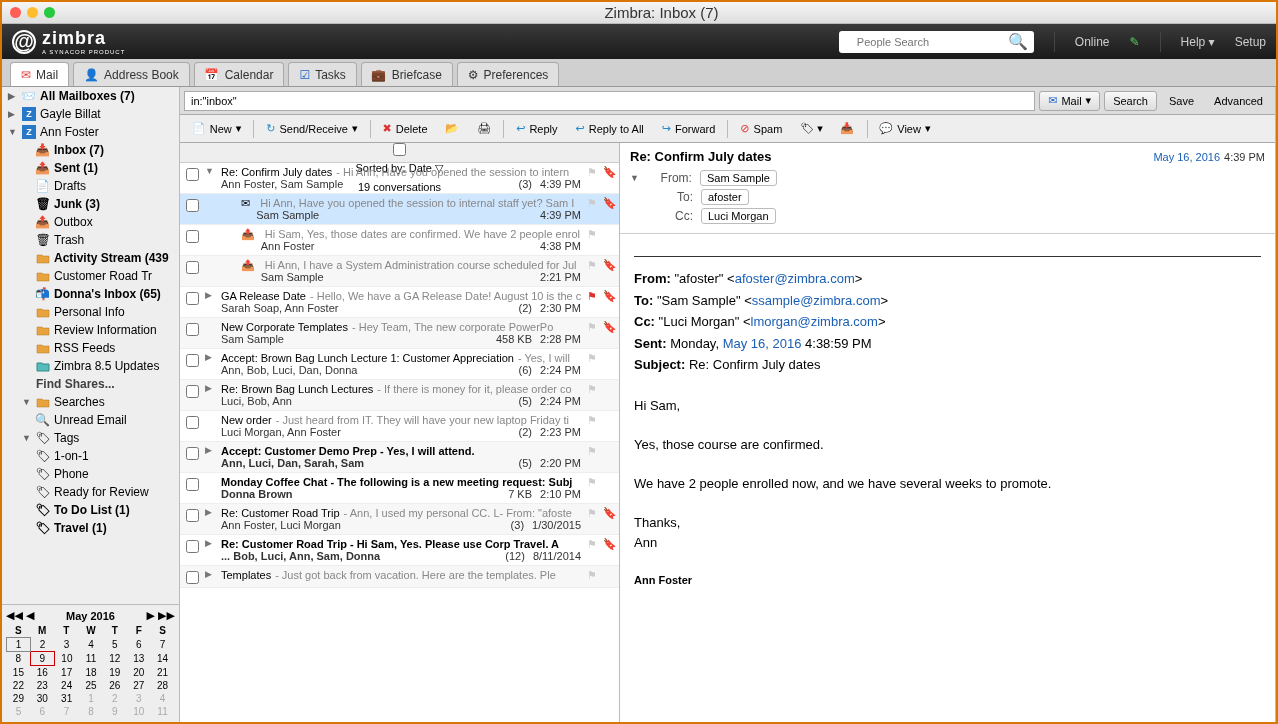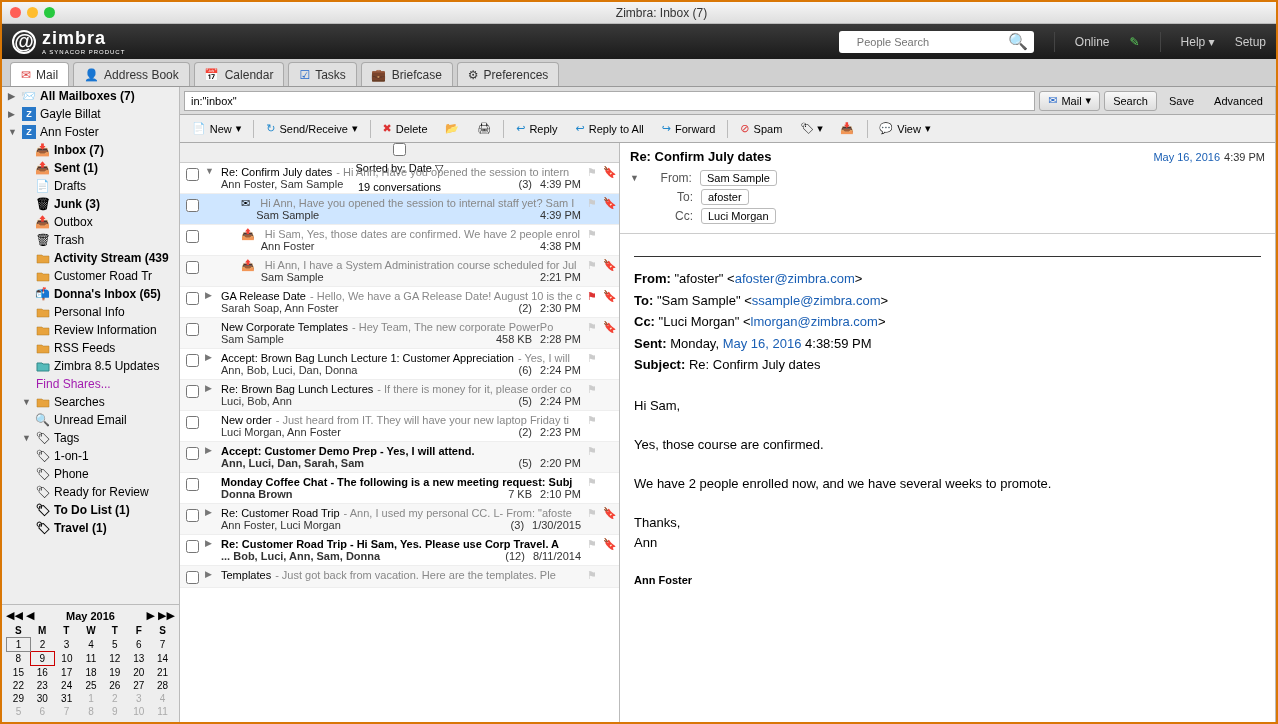--- a/index.html
+++ b/index.html
@@ -1,21 +1,21 @@
 <!DOCTYPE html>
 <html><head>
 <meta charset="utf-8">
 <style>
 * { margin:0; padding:0; box-sizing:border-box; font-family:"Lucida Grande","Helvetica Neue",Arial,sans-serif; }
 body { width:1278px; height:724px; border:2px solid #d97706; background:#e8e8e8; overflow:hidden; }
 .titlebar { height:22px; background:linear-gradient(#f6f6f6,#dedede); display:flex; align-items:center; padding:0 8px; font-size:12px; color:#333; border-bottom:1px solid #bbb; }
 .traffic { display:flex; gap:6px; }
 .traffic span { width:11px; height:11px; border-radius:50%; display:inline-block; }
 .traffic .r{background:#ff5f56;} .traffic .y{background:#ffbd2e;} .traffic .g{background:#27c93f;}
-.titlebar .title { flex:1; text-align:center; font-size:12px; }
+.titlebar .title { flex:1; text-align:center; font-size:15px; }
 .zbanner { height:35px; background:linear-gradient(#3a3a3a,#1a1a1a); display:flex; align-items:center; padding:0 10px; color:#fff; }
 .zlogo { display:flex; align-items:center; gap:6px; }
 .zlogo .at{font-size:20px;color:#fff;border:2px solid #fff;border-radius:50%;width:24px;height:24px;display:inline-flex;align-items:center;justify-content:center;font-weight:bold;}
 .zlogo .txt{font-size:18px;font-weight:bold;letter-spacing:1px;}
 .zbanner .spacer{flex:1;}
 .psearch{display:flex;align-items:center;background:#fff;border-radius:3px;height:22px;width:195px;padding:0 6px;}
 .psearch input{border:none;outline:none;flex:1;font-size:11px;margin-left:12px;}
 .zbanner .right{display:flex;align-items:center;gap:20px;color:#ccc;font-size:12px;margin-left:20px;}
 .zbanner .right .sep{width:1px;height:20px;background:#444;}
 .tabs{height:28px;background:#d0d0d0;border-bottom:1px solid #999;display:flex;align-items:end;padding:0 8px;gap:4px;}
@@ -23,21 +23,21 @@
 .tab.active{background:#fff;}
 .main{display:flex;height:calc(100% - 85px);}
 .sidebar{width:178px;background:#eee;border-right:1px solid #bbb;display:flex;flex-direction:column;}
 .mblist{flex:1;overflow:hidden;font-size:12px;}
 .mbitem{display:flex;align-items:center;gap:4px;padding:2px 4px 2px 6px;white-space:nowrap;cursor:default;}
 .mbitem.bold{font-weight:bold;}
 .mbitem .tri{width:10px;display:inline-block;color:#666;font-size:9px;}
 .mbitem .ic{width:14px;height:14px;display:inline-flex;align-items:center;justify-content:center;}
 .mbitem.ind1{padding-left:20px;}
 .mbitem.ind2{padding-left:34px;}
-.mbitem.link{color:#a21caf;}
+.mbitem.link{color:#404040;font-weight:bold;}
 .cal{border-top:1px solid #bbb;padding:4px;font-size:10px;}
 .cal .nav{display:flex;justify-content:space-between;align-items:center;font-size:11px;margin-bottom:2px;}
 .cal table{width:100%;border-collapse:collapse;text-align:center;}
 .cal th,.cal td{padding:1px 0;font-size:10px;}
 .cal .today{border:1px solid #c00;}
 .cal .today2{border:1px solid #888;}
 .cal .gray{color:#aaa;}
 .center{flex:1;display:flex;flex-direction:column;border-right:1px solid #bbb;}
 .searchbar{height:28px;background:#ddd;border-bottom:1px solid #aaa;display:flex;align-items:center;padding:0 4px;gap:4px;}
 .searchbar input{flex:1;height:20px;border:1px solid #aaa;padding:0 6px;font-size:11px;background:#fff;}

